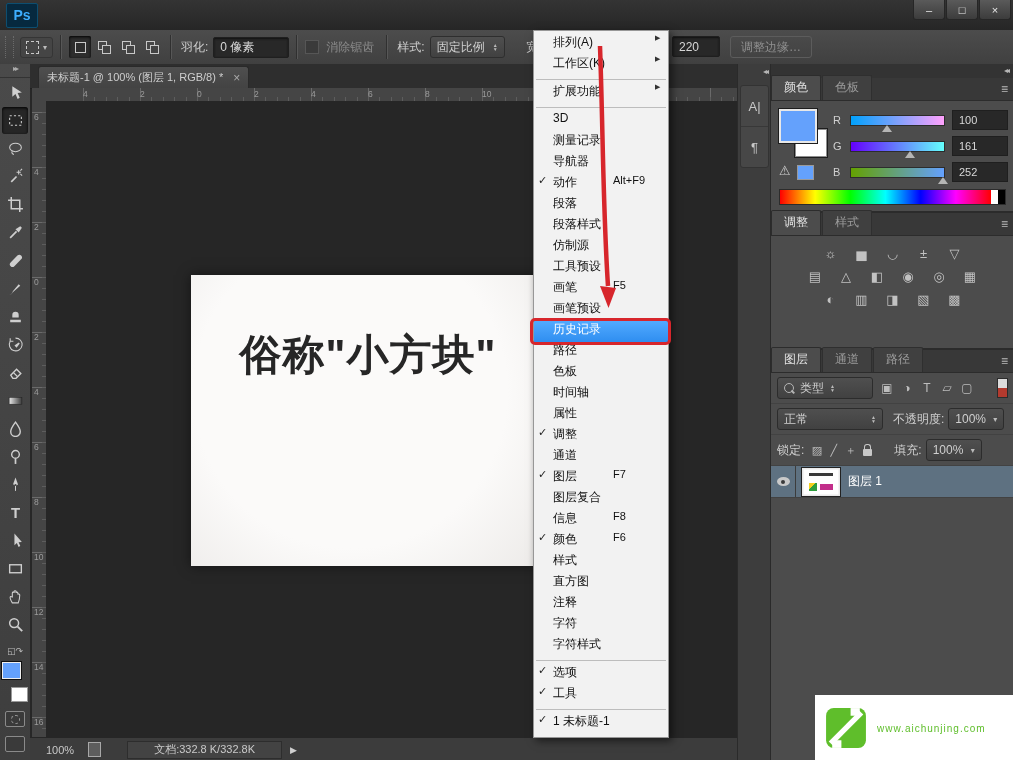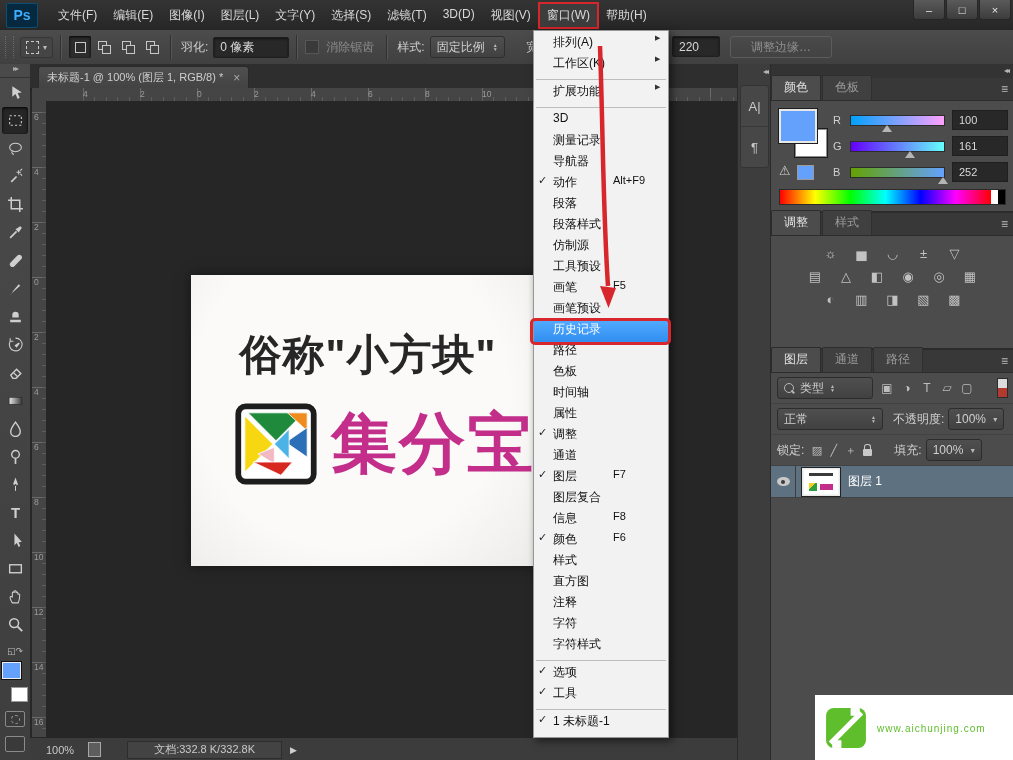--- a/index.html
+++ b/index.html
@@ -38,21 +38,21 @@
   .sq2::after{content:"";position:absolute;right:0;bottom:0;width:7px;height:7px;border:1px solid #c8c8c8;background:#434343;}
   .ob-label{margin:0 5px 0 2px;}
   .ob-input{background:#282828;border:1px solid #1f1f1f;box-shadow:inset 0 1px 2px #111;
     color:#d8d8d8;height:19px;display:flex;align-items:center;padding:0 6px;border-radius:2px;}
   .ob-check{width:12px;height:12px;background:#3a3a3a;border:1px solid #565656;margin-right:5px;}
   .disabled{color:#8b8b8b;}
   .ob-combo{background:linear-gradient(#4f4f4f,#414141);border:1px solid #2e2e2e;border-radius:3px;
     height:20px;display:flex;align-items:center;gap:8px;padding:0 6px;}
   .updown{display:flex;flex-direction:column;font-size:5px;line-height:4.5px;color:#bbb;}
   .ob-button{border:1px solid #5c5c5c;border-radius:3px;height:20px;display:flex;align-items:center;
-    padding:0 20px;color:#8f8f8f;position:absolute;left:730px;top:6px;}
+    padding:0 10px;color:#8f8f8f;position:absolute;left:730px;top:6px;}
   #width-label{position:absolute;left:524px;top:9px;}
   #width-value{position:absolute;left:672px;top:6px;width:34px;}
 
   
   #toolbar{position:absolute;left:0;top:64px;width:30px;height:696px;
     background:linear-gradient(#4a4a4a,#3e3e3e);border-right:1px solid #272727;}
   #toolbar .collapse{height:13px;text-align:center;font-size:8px;color:#aaa;letter-spacing:-2px;border-bottom:1px solid #333;}
   .tool{width:26px;height:27px;margin:1px auto 0;display:flex;align-items:center;justify-content:center;border-radius:3px;}
   .tool.selected{background:#262626;box-shadow:inset 0 1px 3px #000;}
   .tool-glyph{display:flex;}
@@ -189,33 +189,20 @@
   #wm-title{font-size:30px;font-weight:bold;color:#5fbe2b;letter-spacing:4px;}
   #wm-url{font-size:10px;color:#5fbe2b;margin-top:3px;letter-spacing:1px;}
 </style>
 </head>
 <body>
 
 <div id="app">
 
   <div id="titlebar">
     <div class="ps-logo">Ps</div>
-    <div id="menubar-items" style="display:flex;">
-        <div class="mb-item">文件(F)</div>
-        <div class="mb-item">编辑(E)</div>
-        <div class="mb-item">图像(I)</div>
-        <div class="mb-item">图层(L)</div>
-        <div class="mb-item">文字(Y)</div>
-        <div class="mb-item">选择(S)</div>
-        <div class="mb-item">滤镜(T)</div>
-        <div class="mb-item">3D(D)</div>
-        <div class="mb-item">视图(V)</div>
-        <div class="mb-item open">窗口(W)</div>
-        <div class="mb-item">帮助(H)</div>
-      </div>
     <div class="win-controls">
         <div class="wc">–</div>
         <div class="wc">□</div>
         <div class="wc">×</div>
       </div>
   </div>
 
   <div id="optionsbar">
     <div class="grip"></div>
     <div class="tool-preset">
@@ -459,33 +446,20 @@
       <span class="rlabel" style="top: 396px;">8</span>
       <span class="rlabel" style="top: 451px;">10</span>
       <span class="rlabel" style="top: 506px;">12</span>
       <span class="rlabel" style="top: 561px;">14</span>
       <span class="rlabel" style="top: 616px;">16</span>
     </div>
   <div id="canvas"></div>
 
   <div id="canvas-image">
     <div id="canvas-caption">俗称"小方块"</div>
-    <div id="brandrow">
-      <svg width="82" height="82" viewBox="0 0 100 100">
-        <rect x="4" y="4" width="92" height="92" rx="9" fill="#ffffff" stroke="#1d1d1d" stroke-width="7"></rect>
-        <polygon points="12,16 12,84 46,50" fill="#f7d712" stroke="#fff"></polygon>
-        <polygon points="16,12 84,12 50,46" fill="#1f8a3b" stroke="#fff"></polygon>
-        <polygon points="64,12 88,12 88,34" fill="#ef8c1d" stroke="#fff"></polygon>
-        <polygon points="88,30 88,66 62,48" fill="#2b6fb7" stroke="#fff"></polygon>
-        <polygon points="48,50 66,32 66,68" fill="#4db3e6" stroke="#fff"></polygon>
-        <polygon points="28,62 48,54 48,74" fill="#f2b9c3" stroke="#fff"></polygon>
-        <polygon points="22,72 70,72 56,88" fill="#d7281f" stroke="#fff"></polygon>
-      </svg>
-      <span id="brand-text" style="color: rgb(194, 46, 138);">集分宝</span>
-    </div>
   </div>
 
   <div id="statusbar">
     <span id="status-zoom">100%</span>
     <span class="page-icon"></span>
     <div id="doc-info">文档:332.8 K/332.8K</div>
     <span id="status-arrow">▶</span>
   </div>
 
   <div id="dockstrip">

